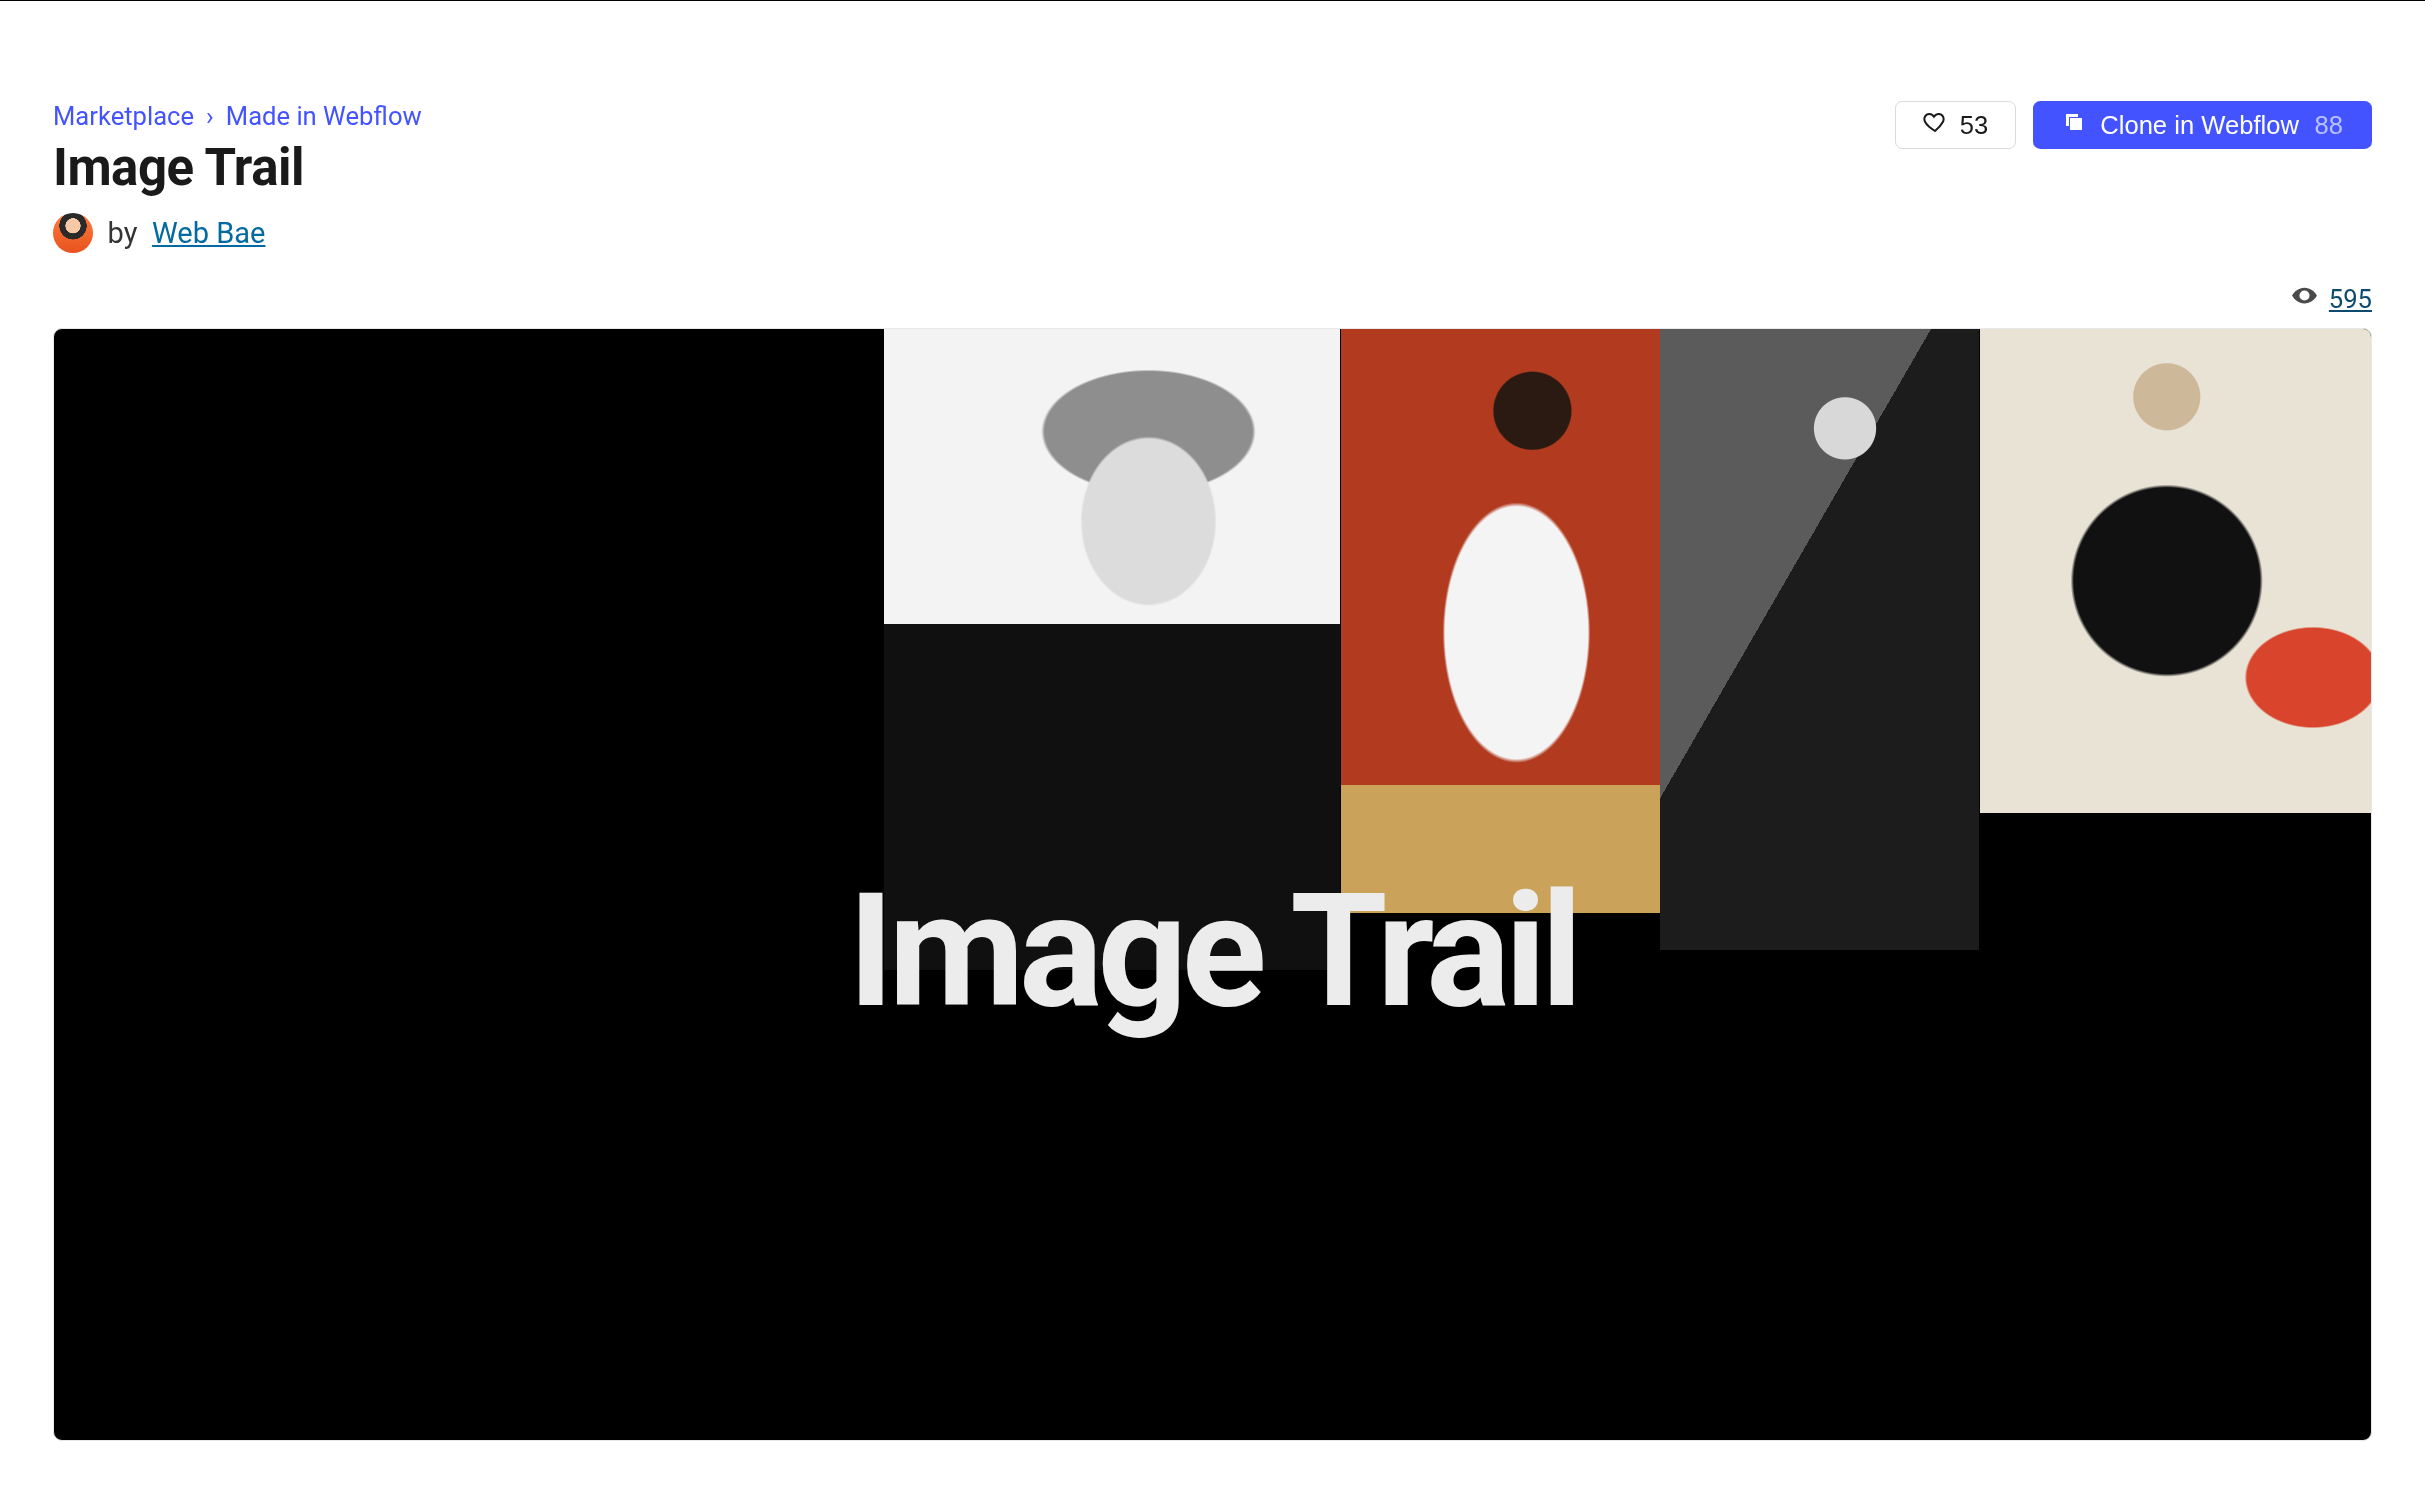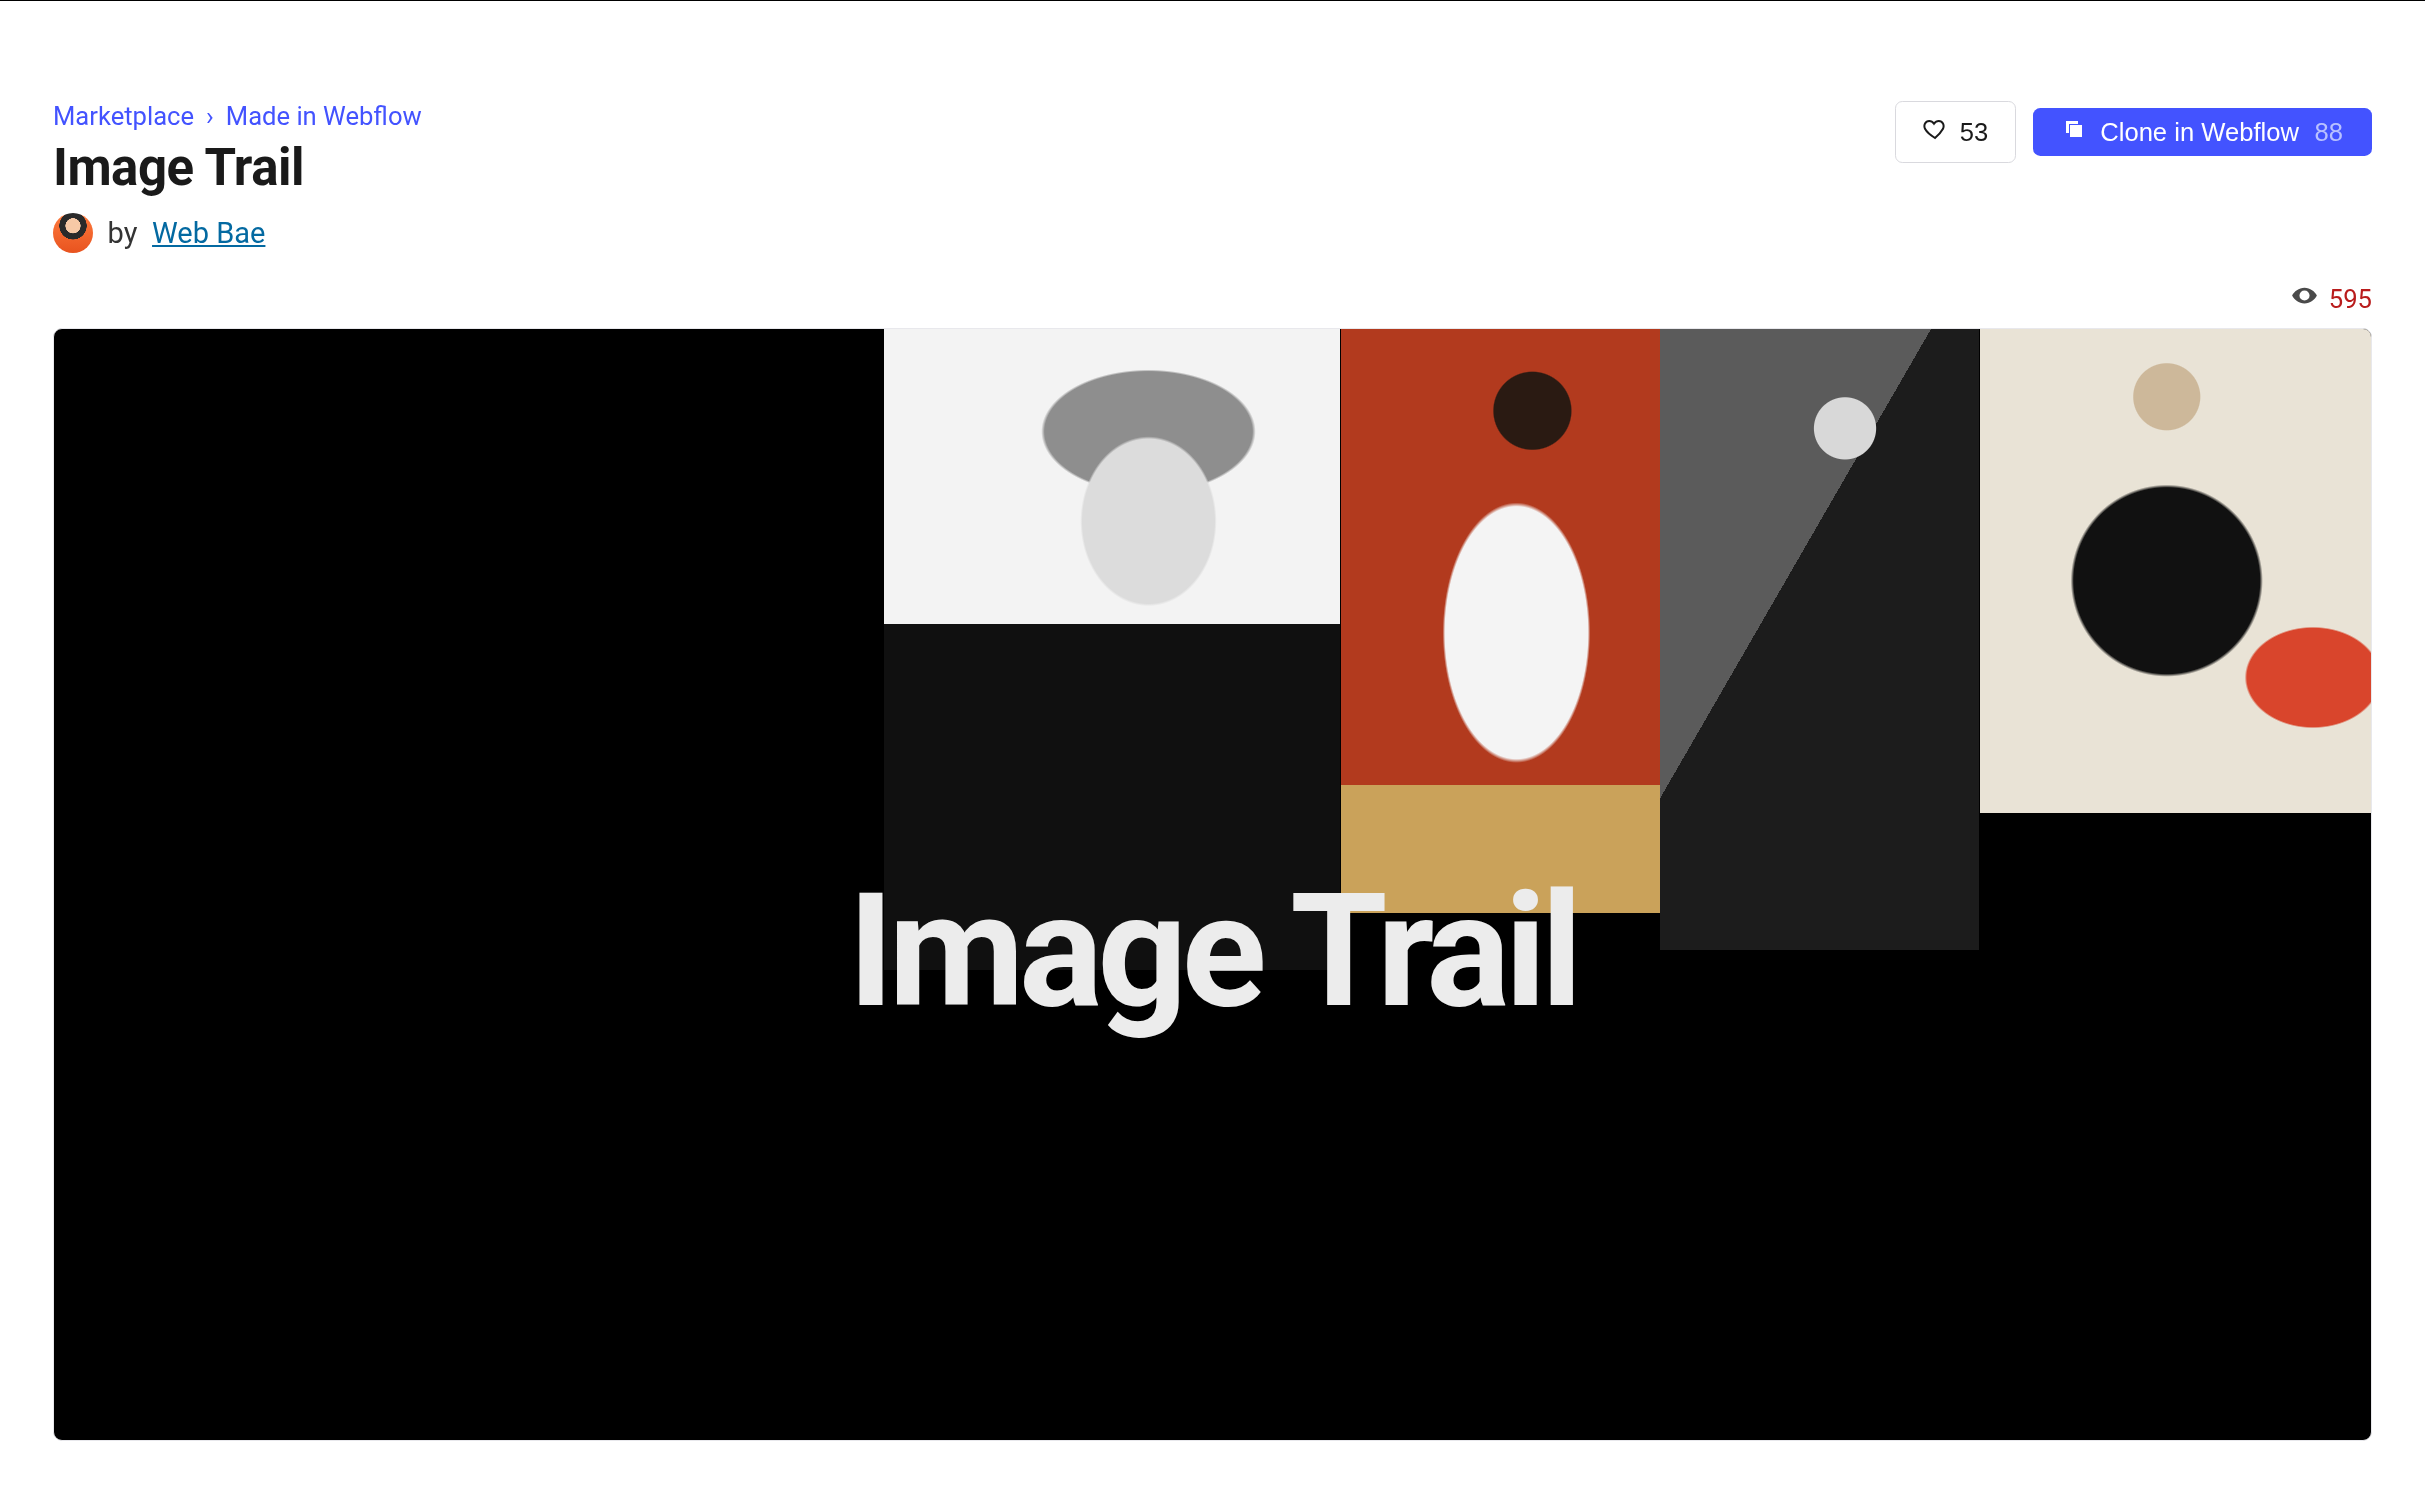--- a/index.html
+++ b/index.html
@@ -60,21 +60,21 @@
 
   .header-actions {
     display: flex;
     align-items: center;
     gap: 16.4px;
   }
   .like-btn {
     display: inline-flex;
     align-items: center;
     gap: 12.8px;
-    height: 62px;
+    height: 48px;
     padding: 0 27px;
     border: 0.9px solid #d9d9de;
     border-radius: 7.3px;
     background: #fff;
     font-size: 25.6px;
     color: #1a1a1a;
     cursor: pointer;
   }
   .like-btn svg { width: 24px; height: 24px; }
   .clone-btn {
@@ -93,21 +93,22 @@
   .clone-btn .clone-count { color: #b9c1ff; margin-left: 1px; }
   .clone-btn svg { width: 24px; height: 24px; fill: #fff; }
 
   .views-row {
     display: flex;
     justify-content: flex-end;
     align-items: center;
     gap: 11px;
     margin-top: 29px;
     font-size: 25.6px;
-    color: #b91c1c;
+    color: #0c4a6e;
+    text-decoration: underline;
   }
   .views-row svg { width: 27px; height: 27px; fill: #4a4a4a; }
 
   
   .hero {
     position: relative;
     margin-top: 12.8px;
     width: 100%;
     height: 1113px;
     background: #000;

